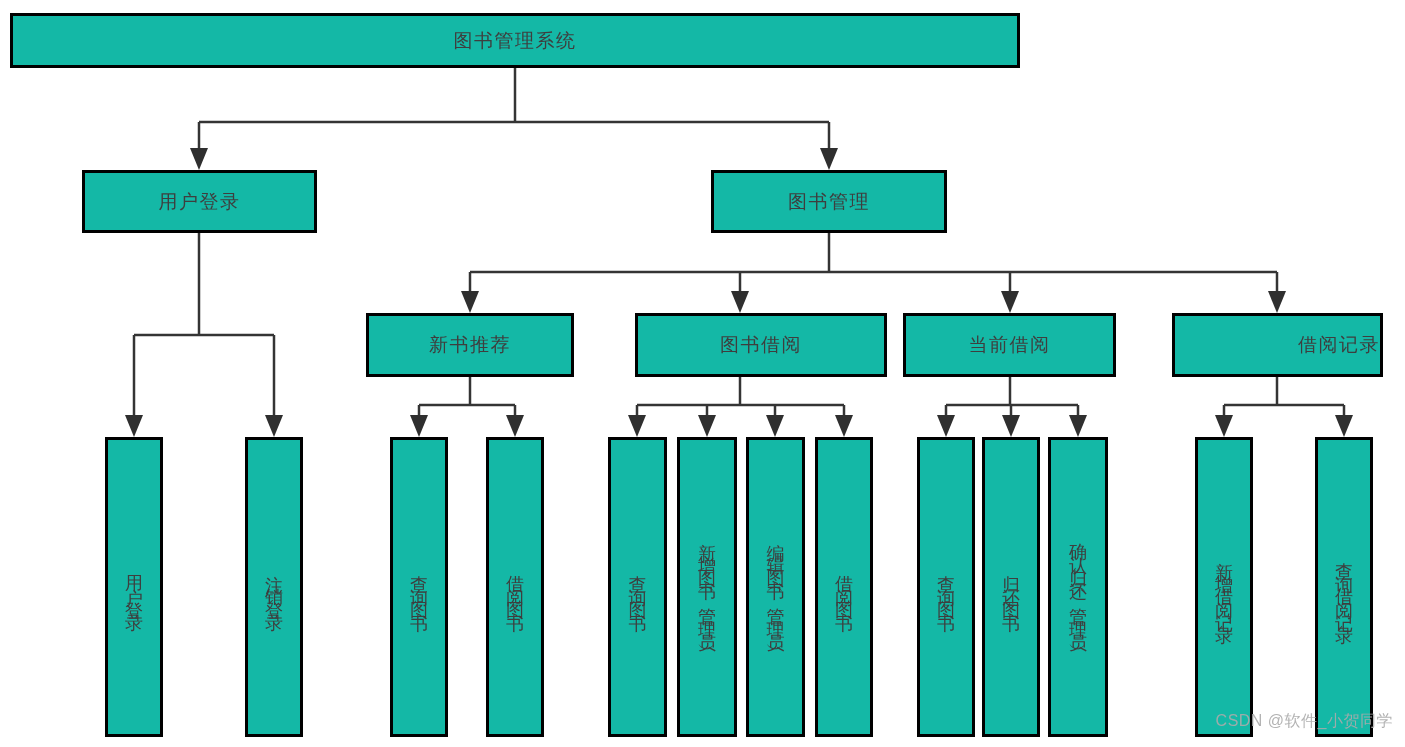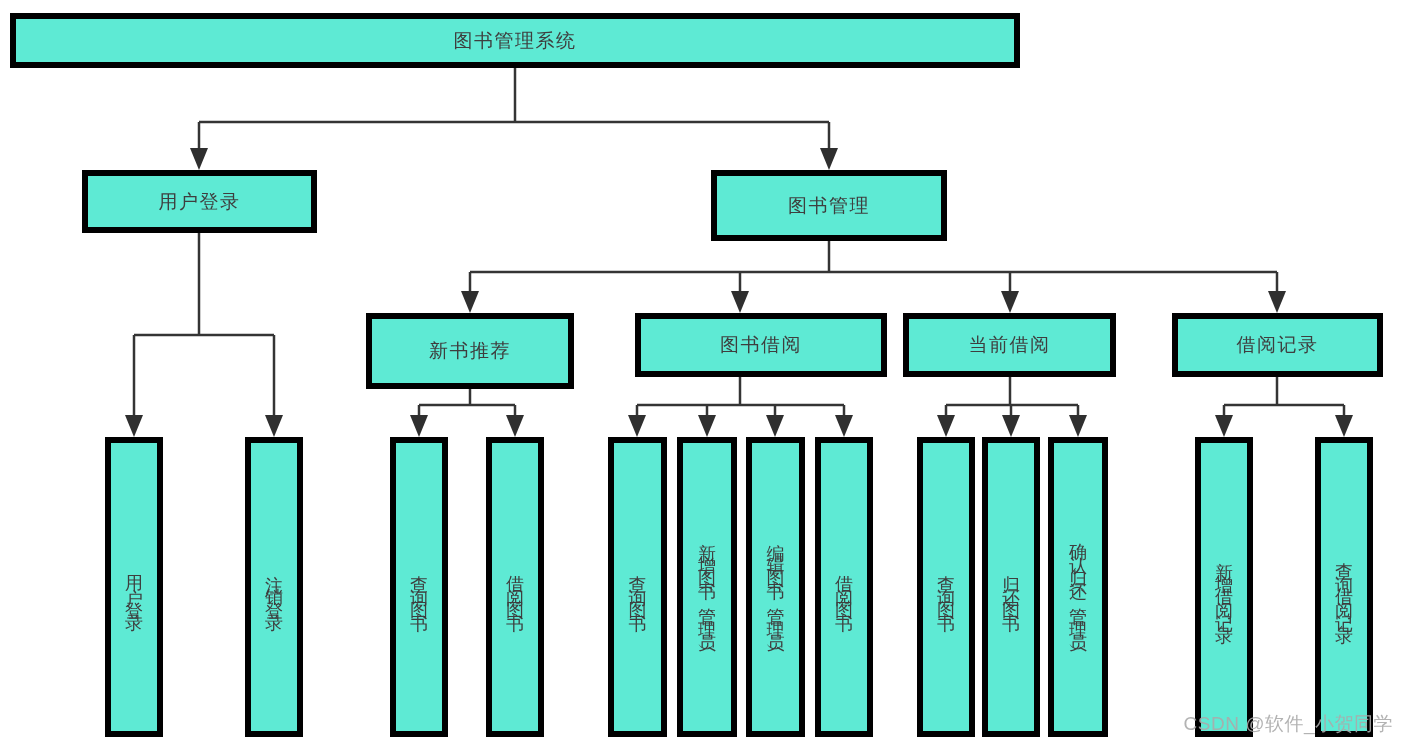--- a/index.html
+++ b/index.html
@@ -19,22 +19,22 @@
   }
   svg.wires path {
     fill: none;
     stroke: #343434;
     stroke-width: 2.5;
   }
   svg.wires polygon { fill: #2f2f2f; }
   .hbox, .vbox {
     position: absolute;
     box-sizing: border-box;
-    background: #5eead4;
-    border: 6px solid #000000;
+    background: #14b8a6;
+    border: 3px solid #000000;
     display: flex;
     align-items: center;
     justify-content: center;
     color: #3e3e3e;
     z-index: 2;
   }
   .hbox {
     font-size: 19px;
     letter-spacing: 1.5px;
     white-space: nowrap;
@@ -43,21 +43,21 @@
     writing-mode: vertical-rl;
     font-size: 18px;
     line-height: 1;
     letter-spacing: 13px;
     color: #3e3e3e;
   }
   .watermark {
     position: absolute;
     right: 12px;
     top: 711px;
-    font-size: 19px;
+    font-size: 16px;
     color: #ababab;
     letter-spacing: 0.5px;
     z-index: 5;
     opacity: 0.9;
     white-space: nowrap;
   }
 </style>
 </head>
 <body>
 
@@ -130,34 +130,34 @@
     </g>
   </svg>
 
   <div class="hbox" style="left:10px; top:13px; width:1010px; height:55px;">
     <span>图书管理系统</span>
   </div>
 
   <div class="hbox" style="left:82px; top:170px; width:235px; height:63px;">
     <span>用户登录</span>
   </div>
-  <div class="hbox" style="left:711px; top:170px; width:236px; height:71px;">
+  <div class="hbox" style="left:711px; top:170px; width:236px; height:63px;">
     <span>图书管理</span>
   </div>
 
-  <div class="hbox" style="left:366px; top:313px; width:208px; height:76px;">
+  <div class="hbox" style="left:366px; top:313px; width:208px; height:64px;">
     <span>新书推荐</span>
   </div>
   <div class="hbox" style="left:635px; top:313px; width:252px; height:64px;">
     <span>图书借阅</span>
   </div>
   <div class="hbox" style="left:903px; top:313px; width:213px; height:64px;justify-content:center;">
     <span>当前借阅</span>
   </div>
-  <div class="hbox" style="left:1172px; top:313px; width:211px; height:64px;">
+  <div class="hbox" style="left:1172px; top:313px; width:211px; height:64px;justify-content:flex-end;">
     <span>借阅记录</span>
   </div>
 
   <div class="vbox" style="left:105px; top:437px; width:58px; height:300px;">
     <span class="vtext">用户登录</span>
   </div>
   <div class="vbox" style="left:245px; top:437px; width:58px; height:300px;">
     <span class="vtext">注销登录</span>
   </div>
 

